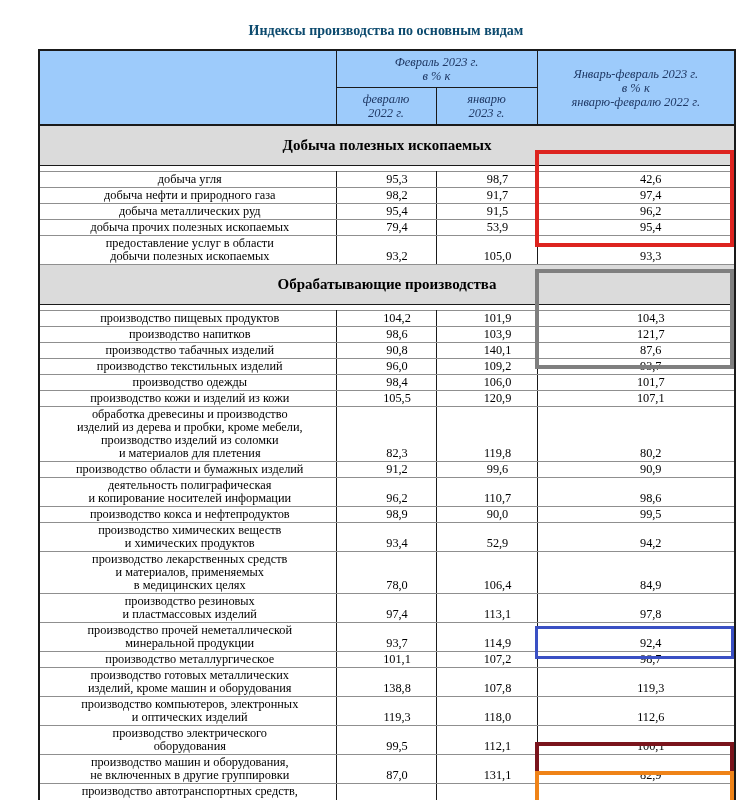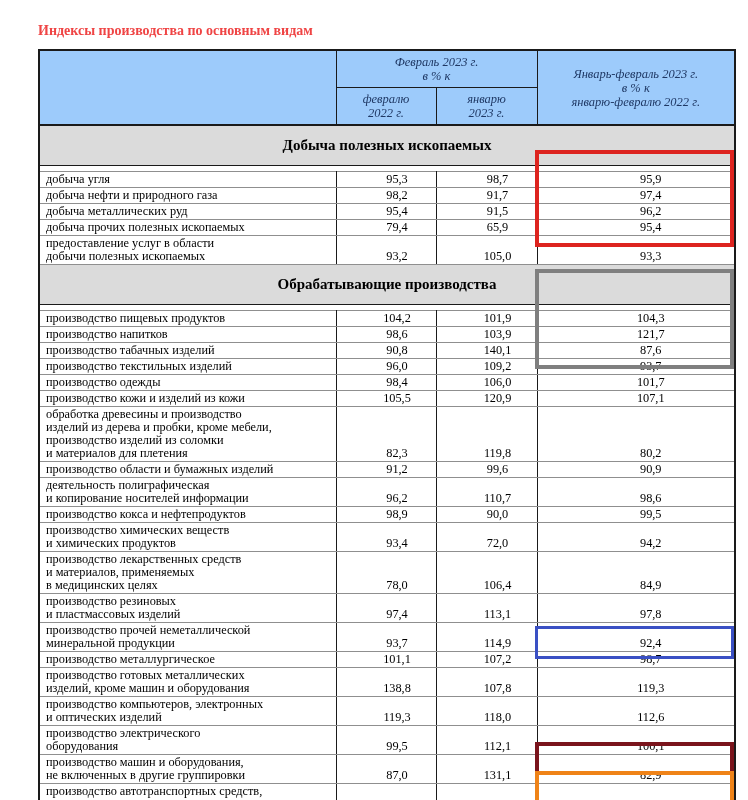--- a/index.html
+++ b/index.html
@@ -5,25 +5,25 @@
   html,body{margin:0;padding:0;}
   body{
     width:748px;height:800px;overflow:hidden;background:#ffffff;
     font-family:"Liberation Serif","DejaVu Serif",serif;
     -webkit-font-smoothing:antialiased;
   }
   .page{width:748px;}
   .title{
     margin:22px 30px 9px 38px;
     width:696px;
-    text-align:left;
+    text-align:center;
     font-weight:bold;
     font-size:14px;
     line-height:1.32;
-    color:#ef4444;
+    color:#0c4a6e;
   }
   .title sup{font-size:9px;}
   #table-wrap{position:relative;margin-left:38px;width:696px;}
   table{
     border-collapse:collapse;
     table-layout:fixed;
     width:696px;
     border:2px solid #1a1a1a;
   }
   col.c-label{width:297px;}
@@ -57,21 +57,21 @@
     text-align:center;
     font-weight:bold;
     font-size:15px;
     padding:13px 2px;
   }
   tr.spacer-row td{height:5px;border:none;padding:0;}
   td.label{
     border:1px solid #1a1a1a;
     border-top-color:#8f8f8f;
     border-bottom-color:#8f8f8f;
-    text-align:left;
+    text-align:center;
     vertical-align:bottom;
     white-space:pre-line;
     padding:1px 2px 1px 6px;
   }
   td.val{
     border:1px solid #1a1a1a;
     border-top-color:#8f8f8f;
     border-bottom-color:#8f8f8f;
     text-align:center;
     vertical-align:bottom;
@@ -121,38 +121,38 @@
           <tr class="section-row">
             <td colspan="4" class="section">Добыча полезных ископаемых</td>
           </tr>
           <tr class="spacer-row">
             <td colspan="4"></td>
           </tr>
           <tr>
             <td class="label">добыча угля</td>
             <td class="val v0">95,3</td>
             <td class="val v1">98,7</td>
-            <td class="val v2">95,9</td>
+            <td class="val v2">42,6</td>
           </tr>
           <tr>
             <td class="label">добыча нефти и природного газа</td>
             <td class="val v0">98,2</td>
             <td class="val v1">91,7</td>
             <td class="val v2">97,4</td>
           </tr>
           <tr>
             <td class="label">добыча металлических руд</td>
             <td class="val v0">95,4</td>
             <td class="val v1">91,5</td>
             <td class="val v2">96,2</td>
           </tr>
           <tr>
             <td class="label">добыча прочих полезных ископаемых</td>
             <td class="val v0">79,4</td>
-            <td class="val v1">65,9</td>
+            <td class="val v1">53,9</td>
             <td class="val v2">95,4</td>
           </tr>
           <tr>
             <td class="label">предоставление услуг в области
 добычи полезных ископаемых</td>
             <td class="val v0">93,2</td>
             <td class="val v1">105,0</td>
             <td class="val v2">93,3</td>
           </tr>
           <tr class="section-row">
@@ -222,21 +222,21 @@
           <tr>
             <td class="label">производство кокса и нефтепродуктов</td>
             <td class="val v0">98,9</td>
             <td class="val v1">90,0</td>
             <td class="val v2">99,5</td>
           </tr>
           <tr>
             <td class="label">производство химических веществ
 и химических продуктов</td>
             <td class="val v0">93,4</td>
-            <td class="val v1">72,0</td>
+            <td class="val v1">52,9</td>
             <td class="val v2">94,2</td>
           </tr>
           <tr>
             <td class="label">производство лекарственных средств
 и материалов, применяемых
 в медицинских целях</td>
             <td class="val v0">78,0</td>
             <td class="val v1">106,4</td>
             <td class="val v2">84,9</td>
           </tr>

